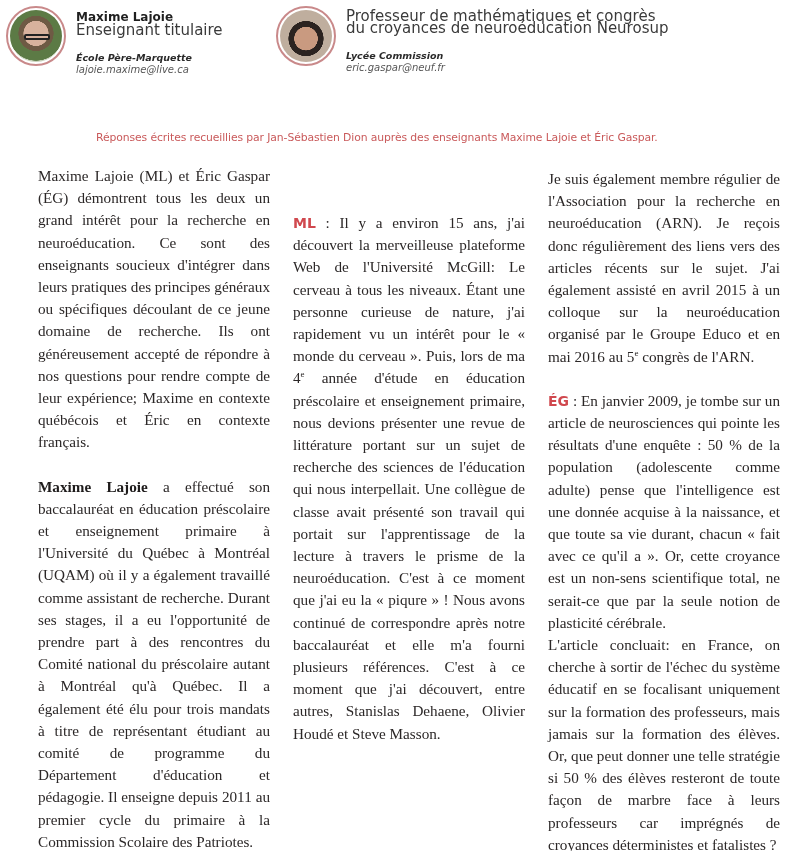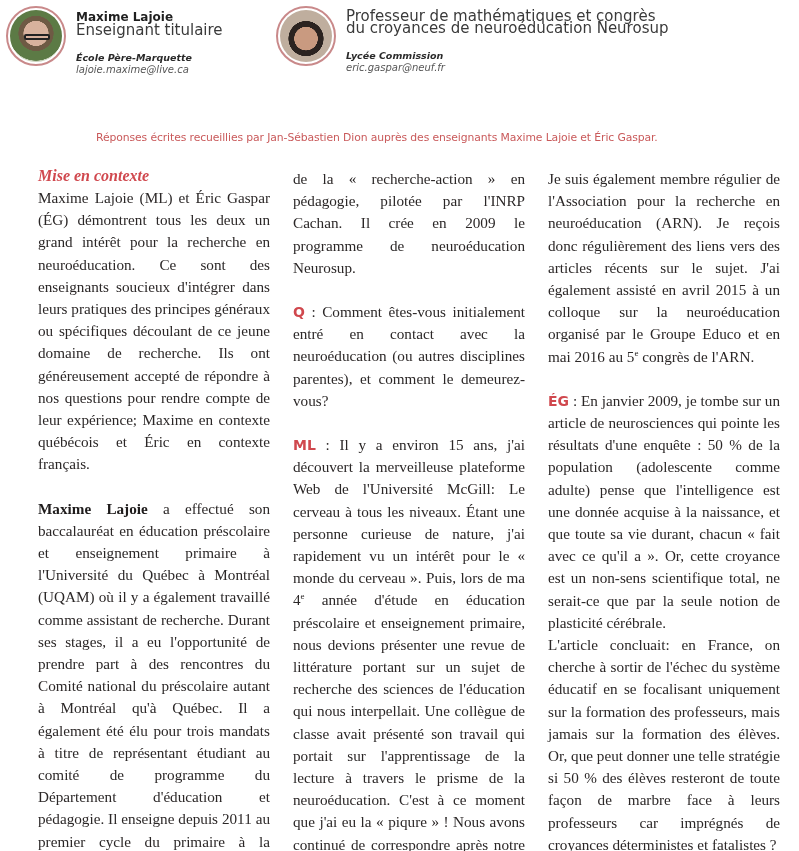--- a/index.html
+++ b/index.html
@@ -60,31 +60,28 @@
     <div class="prole">Professeur de mathématiques et congrès</div>
     <div class="prole">du croyances de neuroéducation Neurosup</div>
     <div class="pschool">Lycée Commission</div>
     <div class="pemail">eric.gaspar@neuf.fr</div>
   </div>
 </div>
 
 <div class="intro">Réponses écrites recueillies par Jan-Sébastien Dion auprès des enseignants Maxime Lajoie et Éric Gaspar.</div>
 
 <div class="col col1">
-  <div class="section-title">Mise en contexte</div>
   <p>Maxime Lajoie (ML) et Éric Gaspar (ÉG) démontrent tous les deux un grand intérêt pour la recherche en neuroéducation. Ce sont des enseignants soucieux d'intégrer dans leurs pratiques des principes généraux ou spécifiques découlant de ce jeune domaine de recherche. Ils ont généreusement accepté de répondre à nos questions pour rendre compte de leur expérience; Maxime en contexte québécois et Éric en contexte français.</p>
   <div class="gap"></div>
   <p><b class="nm">Maxime Lajoie</b><span> a effectué son baccalauréat en éducation préscolaire et enseignement primaire à l'Université du Québec à Montréal (UQAM) où il y a également travaillé comme assistant de recherche. Durant ses stages, il a eu l'opportunité de prendre part à des rencontres du Comité national du préscolaire autant à Montréal qu'à Québec. Il a également été élu pour trois mandats à titre de représentant étudiant au comité de programme du Département d'éducation et pédagogie. Il enseigne depuis 2011 au premier cycle du primaire à la Commission Scolaire des Patriotes.</span></p>
 
 </div>
 
 <div class="col col2">
-  <p>de la « recherche-action » en pédagogie, pilotée par l'INRP Cachan. Il crée en 2009 le programme de neuroéducation Neurosup.</p>
   <div class="gap"></div>
-  <p><span class="lbl">Q</span><span> : Comment êtes-vous initialement entré en contact avec la neuroéducation (ou autres disciplines parentes), et comment le demeurez-vous?</span></p>
   <div class="gap"></div>
   <p><span class="lbl">ML</span><span> : Il y a environ 15 ans, j'ai découvert la merveilleuse plateforme Web de l'Université McGill: Le cerveau à tous les niveaux. Étant une personne curieuse de nature, j'ai rapidement vu un intérêt pour le « monde du cerveau ». Puis, lors de ma 4</span><sup>e</sup><span> année d'étude en éducation préscolaire et enseignement primaire, nous devions présenter une revue de littérature portant sur un sujet de recherche des sciences de l'éducation qui nous interpellait. Une collègue de classe avait présenté son travail qui portait sur l'apprentissage de la lecture à travers le prisme de la neuroéducation. C'est à ce moment que j'ai eu la « piqure » ! Nous avons continué de correspondre après notre baccalauréat et elle m'a fourni plusieurs références. C'est à ce moment que j'ai découvert, entre autres, Stanislas Dehaene, Olivier Houdé et Steve Masson.</span></p>
 
 </div>
 
 <div class="col col3">
   <p><span>Je suis également membre régulier de l'Association pour la recherche en neuroéducation (ARN). Je reçois donc régulièrement des liens vers des articles récents sur le sujet. J'ai également assisté en avril 2015 à un colloque sur la neuroéducation organisé par le Groupe Educo et en mai 2016 au 5</span><sup>e</sup><span> congrès de l'ARN.</span></p>
   <div class="gap"></div>
   <p><span class="lbl">ÉG</span><span> : En janvier 2009, je tombe sur un article de neurosciences qui pointe les résultats d'une enquête : 50 % de la population (adolescente comme adulte) pense que l'intelligence est une donnée acquise à la naissance, et que toute sa vie durant, chacun « fait avec ce qu'il a ». Or, cette croyance est un non-sens scientifique total, ne serait-ce que par la seule notion de plasticité cérébrale.</span></p>
   <p>L'article concluait: en France, on cherche à sortir de l'échec du système éducatif en se focalisant uniquement sur la formation des professeurs, mais jamais sur la formation des élèves. Or, que peut donner une telle stratégie si 50 % des élèves resteront de toute façon de marbre face à leurs professeurs car imprégnés de croyances déterministes et fatalistes ?</p>

